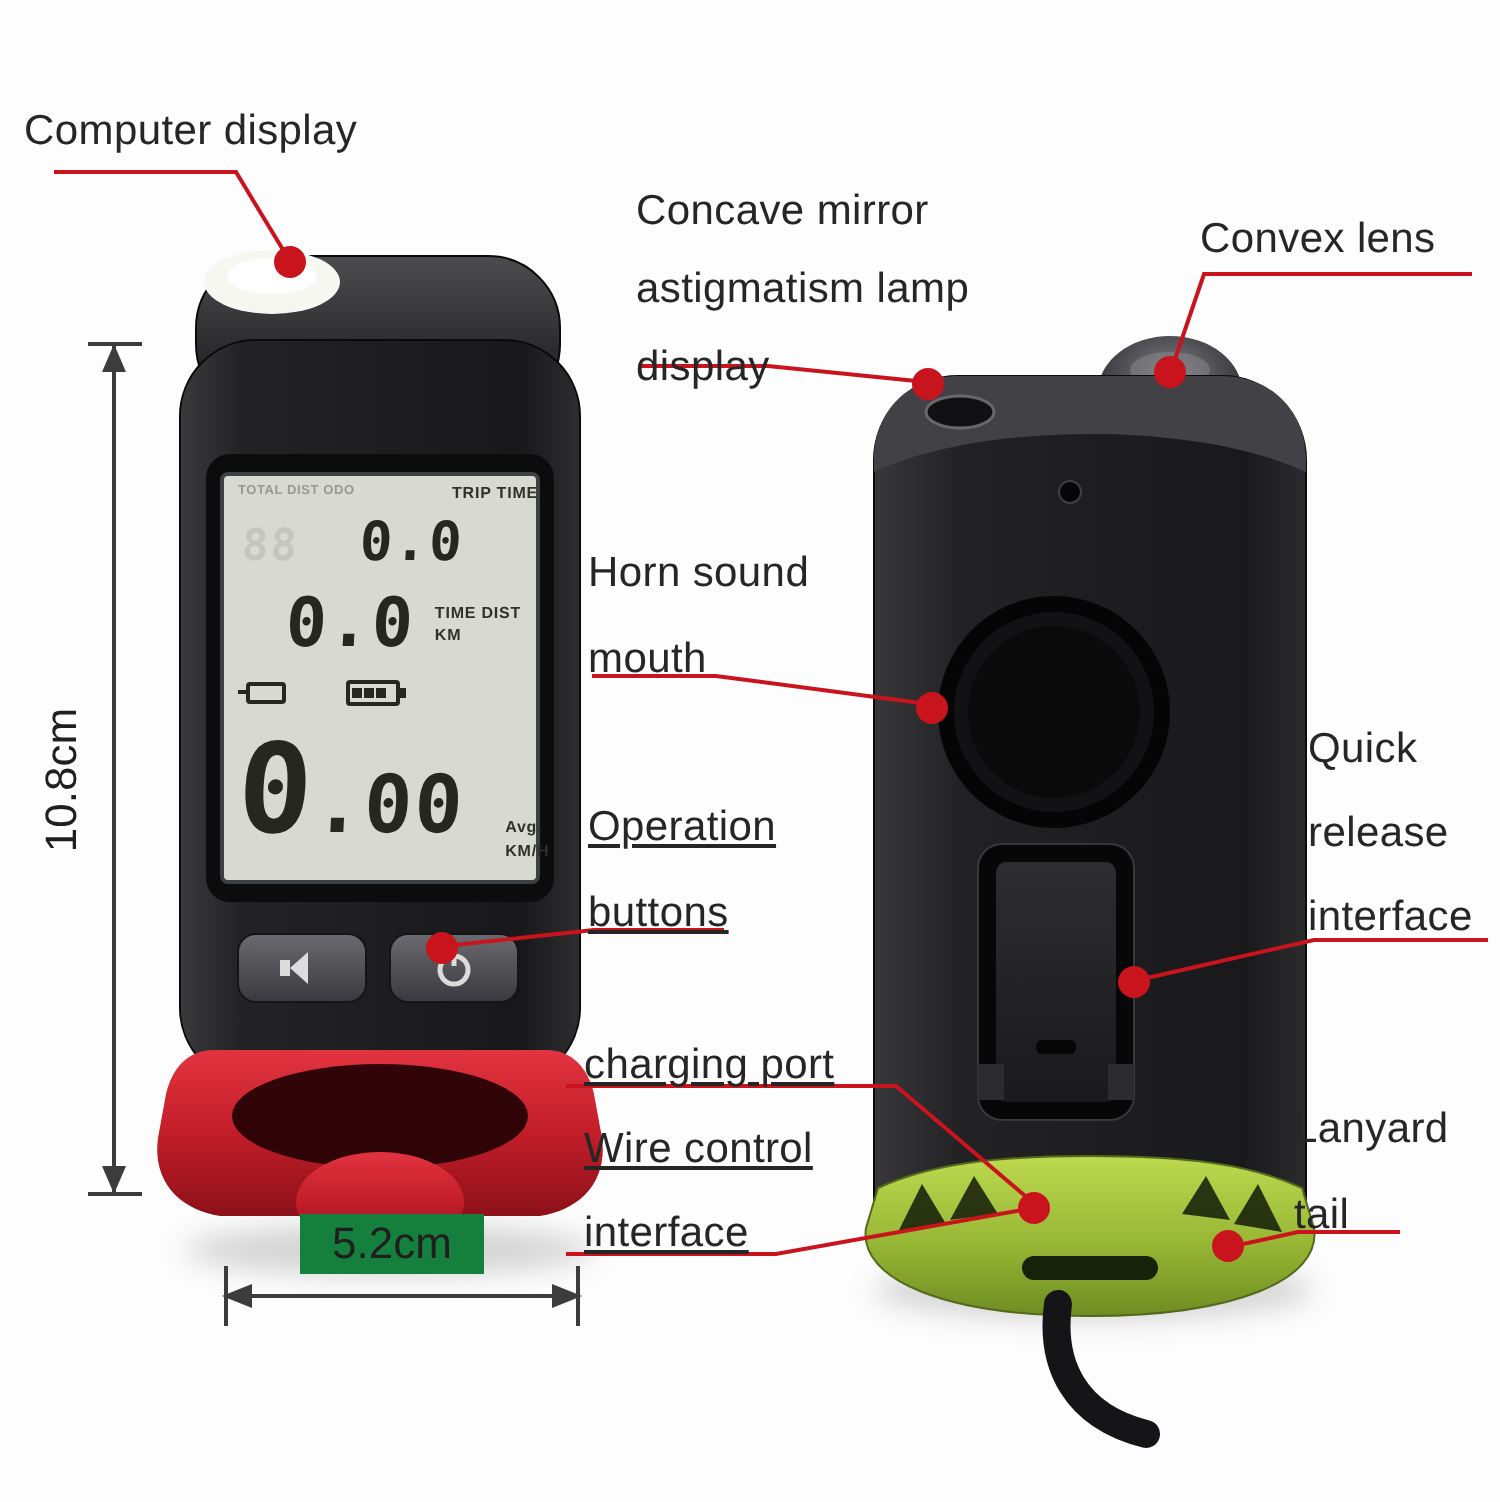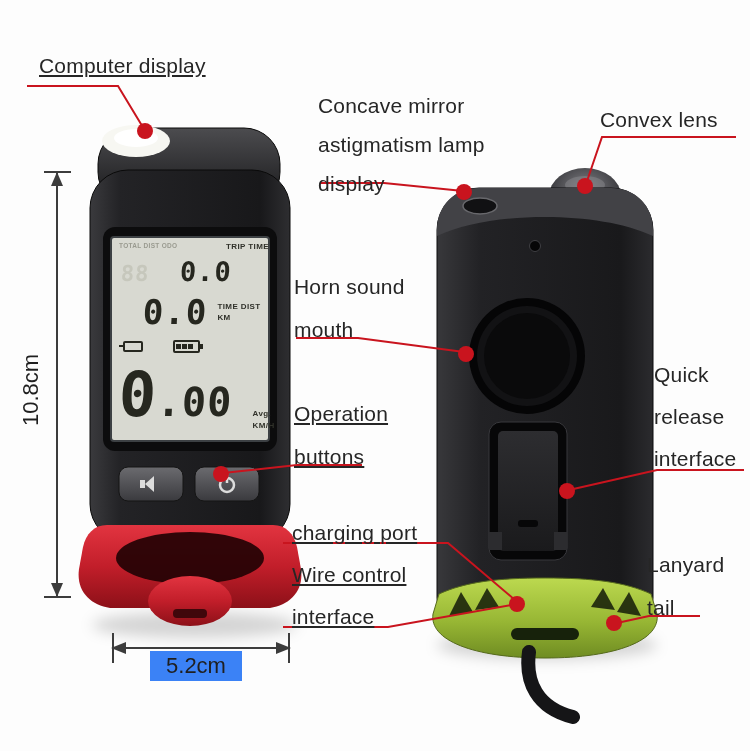--- a/index.html
+++ b/index.html
@@ -12,21 +12,21 @@
   .shadow-right { left:437px; top:630px; width:220px; height:30px; }
 
   svg.dev { position:absolute; z-index:1; }
   svg.anno { position:absolute; left:0; top:0; z-index:3; pointer-events:none; }
 
   .label { position:absolute; z-index:4; font-size:21px; color:#262626; letter-spacing:0.2px; }
   .label div { white-space:nowrap; }
 
   .dim-label { position:absolute; z-index:4; font-size:22px; color:#1f1f1f; text-align:center; }
   .dim-v { left:-18px; top:378px; width:96px; height:24px; transform:rotate(-90deg); }
-  .dim-h { left:150px; top:651px; width:92px; height:30px; background:#3b82f6; line-height:30px; }
+  .dim-h { left:150px; top:607px; width:92px; height:30px; background:#15803d; line-height:30px; }
 
   
   .lcd { position:absolute; left:111px; top:237px; width:166px; height:204px; z-index:2;
          padding:5px 8px; overflow:hidden; color:#26271f; }
   .seg { font-family:"DejaVu Sans Mono", monospace; font-weight:bold; transform:skewX(-3deg);
          display:inline-block; letter-spacing:1px; color:#26271f; }
   .ghost { color:#c6c7bc !important; }
   .lcd-tiny { font-size:8px; font-weight:bold; letter-spacing:0.4px; color:#30312a; }
   .lcd-micro { font-size:6.5px; font-weight:bold; letter-spacing:0.3px; color:#999a8f; }
   .lcd-row1 { display:flex; justify-content:space-between; align-items:flex-start; height:14px; }
@@ -217,21 +217,21 @@
       <polygon points="57,172 51,186 63,186" stroke="none"></polygon>
       <polygon points="57,597 51,583 63,583" stroke="none"></polygon>
       <line x1="113" y1="648" x2="289" y2="648"></line>
       <line x1="113" y1="633" x2="113" y2="663"></line>
       <line x1="289" y1="633" x2="289" y2="663"></line>
       <polygon points="111,648 126,642 126,654" stroke="none"></polygon>
       <polygon points="291,648 276,642 276,654" stroke="none"></polygon>
     </g>
   </svg>
 
-  <div class="label" style="left:39px; top:54px;text-decoration:underline;">
+  <div class="label" style="left:12px; top:54px;">
     <div>Computer display</div>
   </div>
 
   <div class="label" style="left:318px; top:86px; line-height:39px;">
     <div>Concave mirror</div>
     <div>astigmatism lamp</div>
     <div>display</div>
   </div>
 
   <div class="label" style="left:600px; top:108px;">

